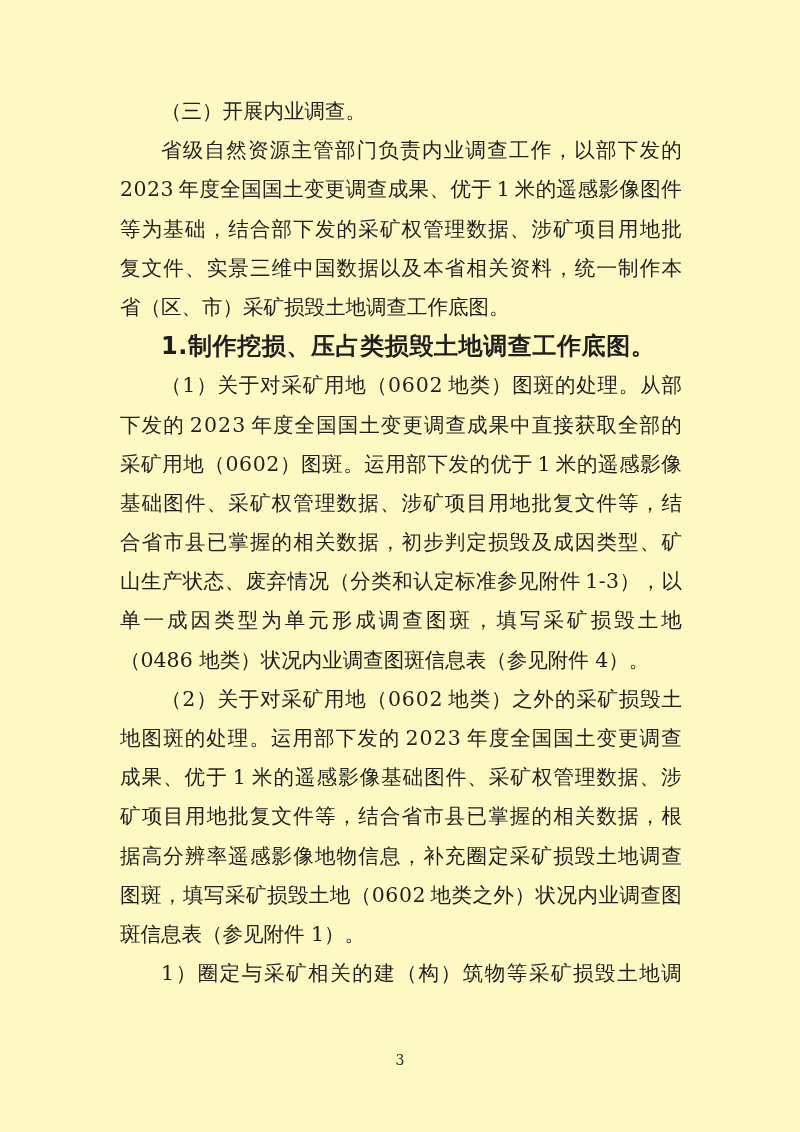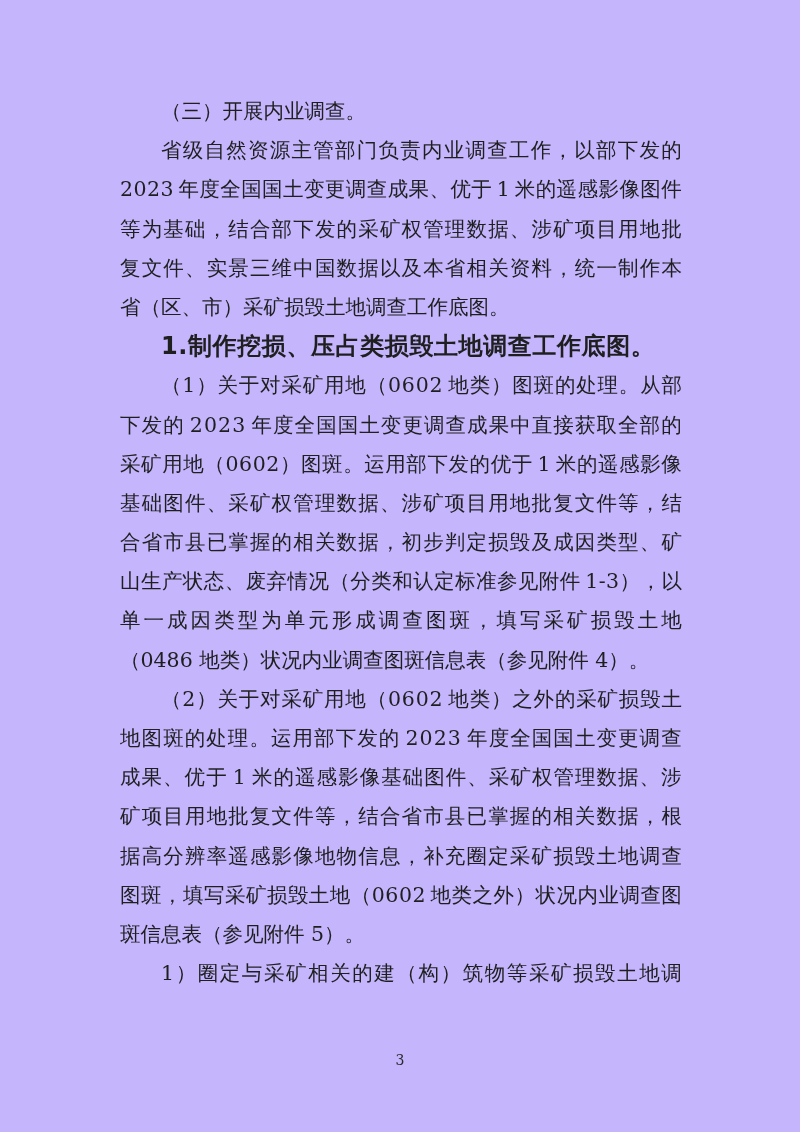--- a/index.html
+++ b/index.html
@@ -15,21 +15,21 @@
     overflow: hidden;
     font-family: "DejaVu Serif", "Liberation Serif", serif;
     color: #1a1a1a;
     -webkit-font-smoothing: antialiased;
   }
 
   
   .page {
     position: absolute;
     inset: 0;
-    background: #c4b5fd;
+    background: #fef9c3;
   }
 
   
   .text-column {
     position: absolute;
     left: 120px;
     top: 92px;
     width: 562px;
   }
 
@@ -592,21 +592,21 @@
           <span>外</span>
           <span>）</span>
           <span>状</span>
           <span>况</span>
           <span>内</span>
           <span>业</span>
           <span>调</span>
           <span>查</span>
           <span>图</span>
         </div>
-        <div class="line ragged">斑信息表（参见附件 5）。</div>
+        <div class="line ragged">斑信息表（参见附件 1）。</div>
       </div>
       <div class="block">
         <div class="line indent justify">
           <span>1</span>
           <span>）</span>
           <span>圈</span>
           <span>定</span>
           <span>与</span>
           <span>采</span>
           <span>矿</span>

